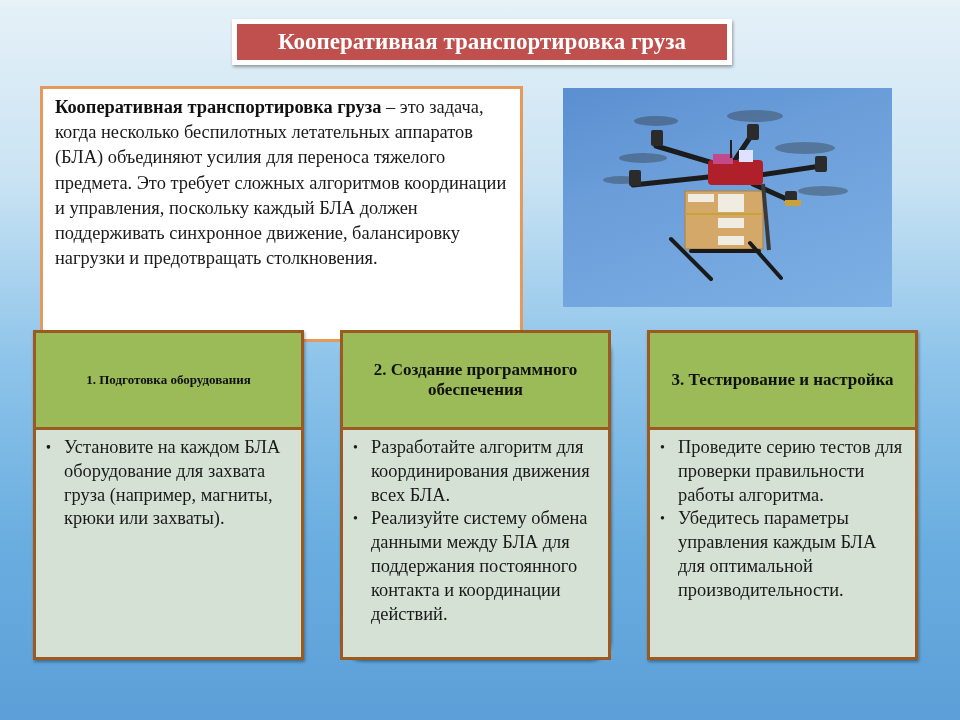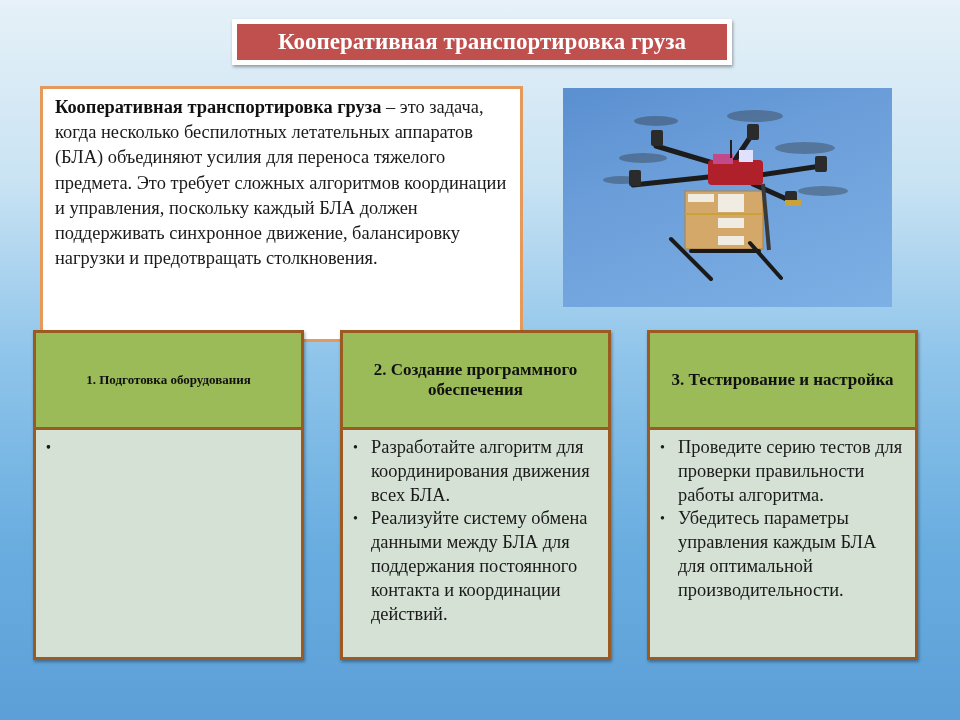--- a/index.html
+++ b/index.html
@@ -74,21 +74,21 @@
       padding-left: 20px;
       font-size: 18.4px;
       line-height: 23.8px;
       color: #1a1a1a;
     }
     .card-body li .bullet {
       position: absolute; left: 2px; top: 0;
       font-size: 14px;
     }
     #card1 { left: 33px; }
-    #card2 { left: 340px; }
+    #card2 { left: 340px; border-radius: 22px; }
     #card3 { left: 647px; }
     #card1 .card-head { font-size: 13px; }
   </style>
 </head>
 <body>
 
 <div class="title-box">
   <div class="title-inner">Кооперативная транспортировка груза</div>
 </div>
 
@@ -146,21 +146,21 @@
       <line x1="128" y1="163" x2="196" y2="163"></line>
     </g>
   </svg>
 </div>
 
 <div class="card" id="card1">
   <div class="card-head">1. Подготовка оборудования</div>
   <div class="card-body">
     <ul>
       <li><span class="bullet">•</span></li>
-      <li><span class="bullet">•</span></li>
+      <li><span class="bullet">•</span><span>Установите на каждом БЛА оборудование для захвата груза (например, магниты, крюки или захваты).</span></li>
     </ul>
   </div>
 </div>
 
 <div class="card" id="card2">
   <div class="card-head">2. Создание программного обеспечения</div>
   <div class="card-body">
     <ul>
       <li><span class="bullet">•</span><span>Разработайте алгоритм для координирования движения всех БЛА.</span></li>
       <li><span class="bullet">•</span><span>Реализуйте систему обмена данными между БЛА для поддержания постоянного контакта и координации действий.</span></li>

